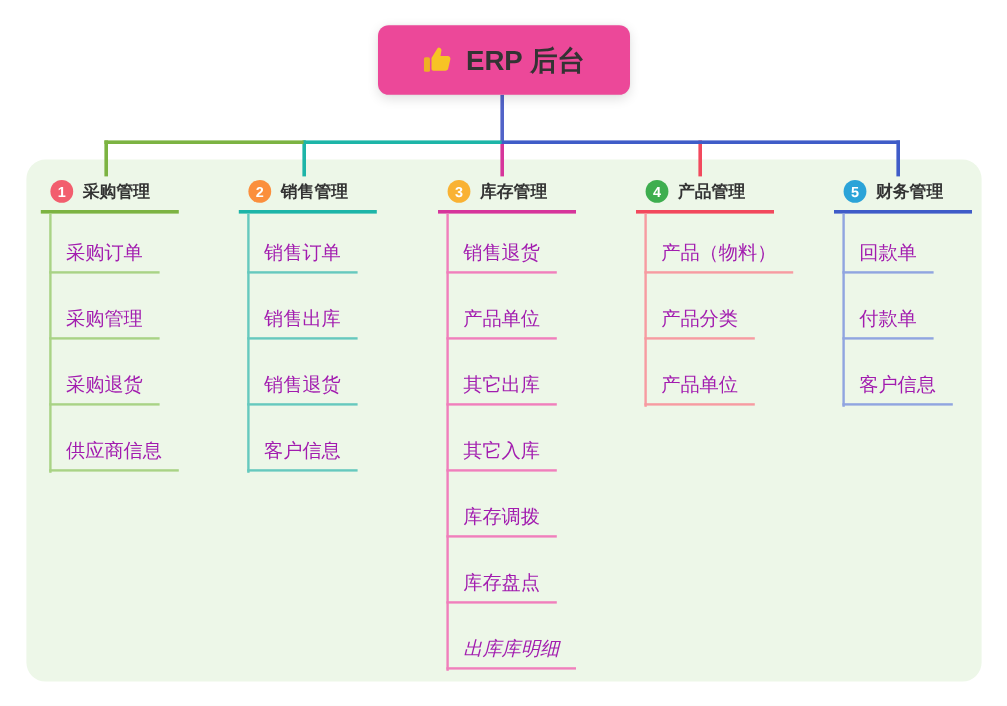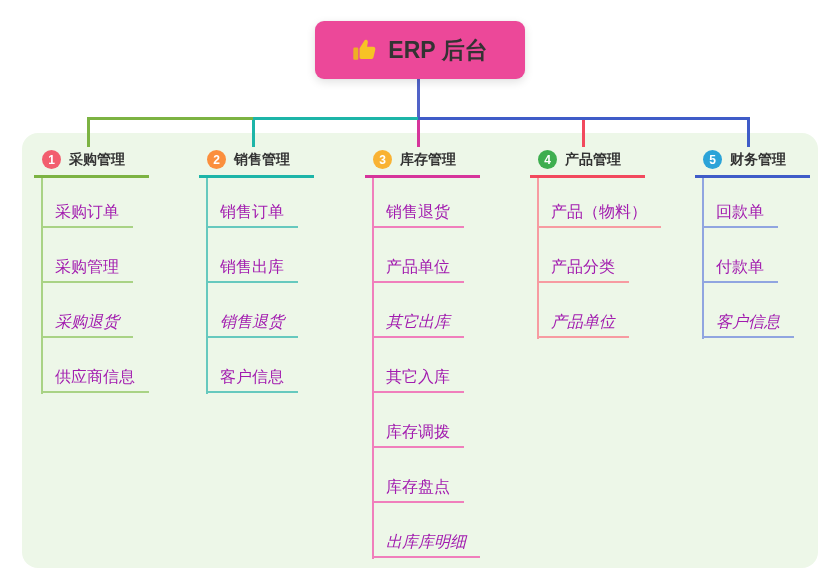--- a/index.html
+++ b/index.html
@@ -41,21 +41,21 @@
   .hlabel{font-size:14px;font-weight:600;color:#333;white-space:nowrap;}
   .vline{position:absolute;left:7px;top:32px;width:2px;background:var(--light);}
   .b1 .vline,.b2 .vline{height:216px;}
   .b3 .vline{height:381px;}
   .b4 .vline,.b5 .vline{height:161px;}
   .item{
     position:absolute;left:7px;height:27px;line-height:25px;padding:0 14px;
     border-bottom:2px solid var(--light);font-size:16px;color:#a21caf;
     white-space:nowrap;cursor:pointer;
   }
-  .i0{top:53px;} .i1{top:108px;} .i2{top:163px;font-style:italic;} .i3{top:218px;text-align:right;}
+  .i0{top:53px;} .i1{top:108px;} .i2{top:163px;} .i3{top:218px;text-align:right;}
   .i4{top:273px;} .i5{top:328px;} .i6{top:383px;font-style:italic;}
 </style>
 </head>
 <body>
 
 <div class="canvas">
 
   <div class="panel"></div>
 
   <div class="conn trunk" style="background: rgb(81, 99, 200);"></div>

